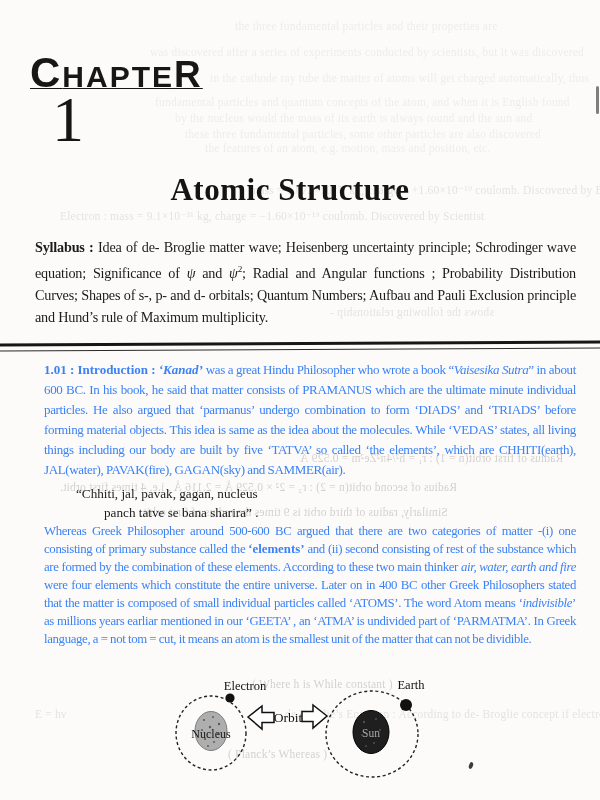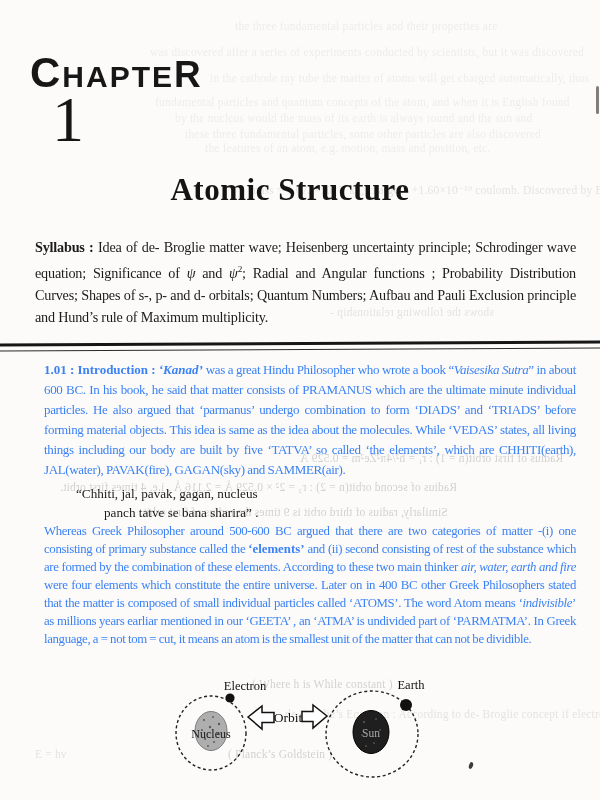--- a/index.html
+++ b/index.html
@@ -12,21 +12,21 @@
          white-space:nowrap;filter:blur(.45px);letter-spacing:.2px;pointer-events:none;}
   .ghost.mir{transform:scaleX(-1);}
   .ghost.strong{opacity:.38;}
   .ghost.weak{opacity:.13;}
 
   
   .content{position:relative;z-index:1;}
 
   .chapter-line{position:absolute;left:30px;top:52px;
         font-family:"Liberation Sans","DejaVu Sans",sans-serif;font-weight:600;
-        color:#171717;letter-spacing:2px;line-height:1;}
+        color:#171717;letter-spacing:2px;line-height:1;text-decoration:underline;}
   .chapter-line .cap-first{font-size:42px;}
   .chapter-line .cap-mid{font-size:30px;}
   .chapter-line .cap-last{font-size:37px;}
   .chapter-num{position:absolute;left:52px;top:88px;font-size:64px;line-height:1;
         font-family:"Liberation Serif",serif;color:#151515;}
 
   .page-title{position:absolute;left:0;top:164px;width:580px;text-align:center;
         font-size:31px;font-weight:700;letter-spacing:.5px;color:#141414;margin-top:8px;}
 
   .syllabus{position:absolute;left:35px;right:24px;top:236px;
@@ -60,28 +60,29 @@
 <div class="page">
 
   <div class="ghost weak" style="top:20px;left:235px;">the three fundamental particles and their properties are</div>
   <div class="ghost weak" style="top:46px;left:150px;">was discovered after a series of experiments conducted by scientists, but it was discovered</div>
   <div class="ghost weak" style="top:72px;left:210px;">in the cathode ray tube the matter of atoms will get charged automatically, thus</div>
   <div class="ghost weak" style="top:96px;left:155px;">fundamental particles and quantum concepts of the atom, and when it is English found</div>
   <div class="ghost weak" style="top:112px;left:175px;">by the nucleus would the mass of its earth is always round and the sun and</div>
   <div class="ghost weak" style="top:128px;left:185px;">these three fundamental particles, some other particles are also discovered</div>
   <div class="ghost weak" style="top:142px;left:205px;">the features of an atom, e.g. motion, mass and position, etc.</div>
   <div class="ghost" style="top:183px;left:250px;">mass = 1.672×10⁻²⁷ kg, charge = +1.60×10⁻¹⁹ coulomb. Discovered by E. Goldstein</div>
+  <div class="ghost" style="top:209px;left:60px;">Electron : mass = 9.1×10⁻³¹ kg, charge = −1.60×10⁻¹⁹ coulomb. Discovered by Scientist</div>
   <div class="ghost mir" style="top:306px;left:330px;">shows the following relationship -</div>
   <div class="ghost mir strong" style="top:452px;left:300px;">Radius of first orbit(n = 1) : r₁ = h²/4π²Ze²m = 0.529 Å</div>
   <div class="ghost mir strong" style="top:481px;left:60px;">Radius of second orbit(n = 2) : r₂ = 2² × 0.529 Å = 2.116 Å , i.e. 4 times first orbit.</div>
   <div class="ghost mir strong" style="top:506px;left:140px;">Similarly, radius of third orbit is 9 times the radius of first orbit.</div>
   <div class="ghost strong" style="top:678px;left:252px;">( Where h is While constant )</div>
   <div class="ghost" style="top:708px;left:285px;">de Broglie’s Equation : According to de- Broglie concept if electron behaves as a wave</div>
-  <div class="ghost strong" style="top:748px;left:228px;">( Planck’s Goldstein )</div>
-  <div class="ghost" style="top:748px;left:35px;">E = hν</div>
+  <div class="ghost strong" style="top:748px;left:228px;">( Planck’s Whereas )</div>
+  <div class="ghost" style="top:708px;left:35px;">E = hν</div>
 
   <div class="content">
 
     <div class="chapter-line">
       <span class="cap-first">C</span><span class="cap-mid">HAPTE</span><span class="cap-last">R</span>
     </div>
     <div class="chapter-num">1</div>
 
     <div class="page-title">Atomic Structure</div>
 

